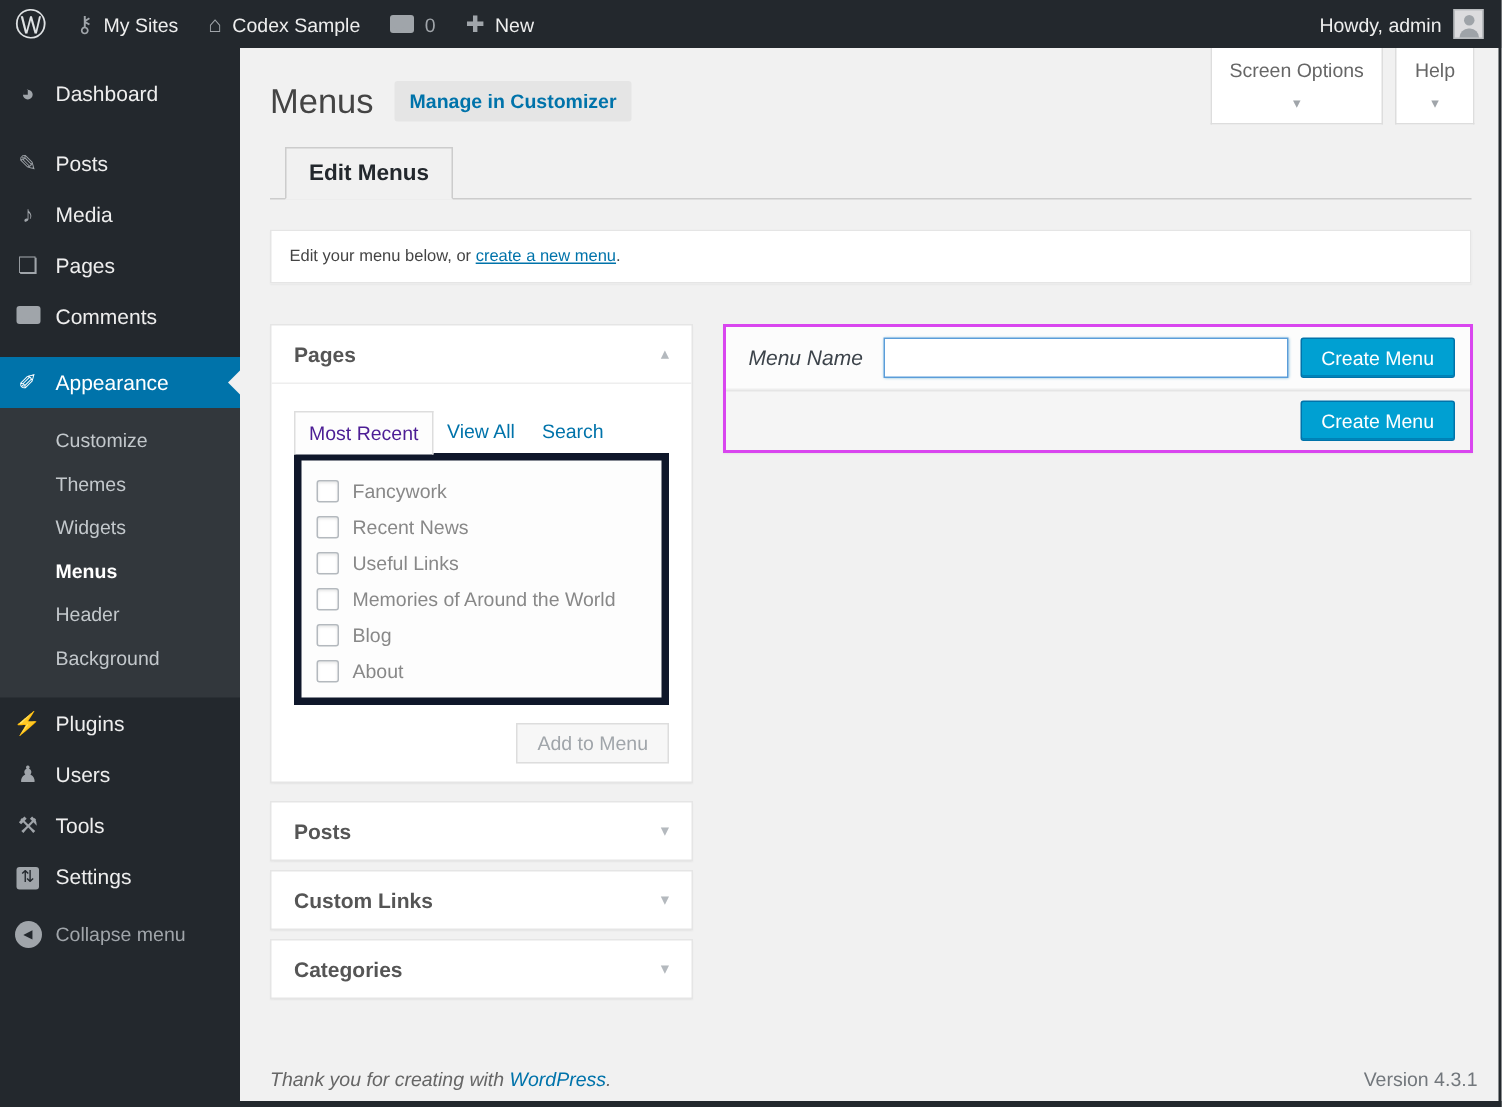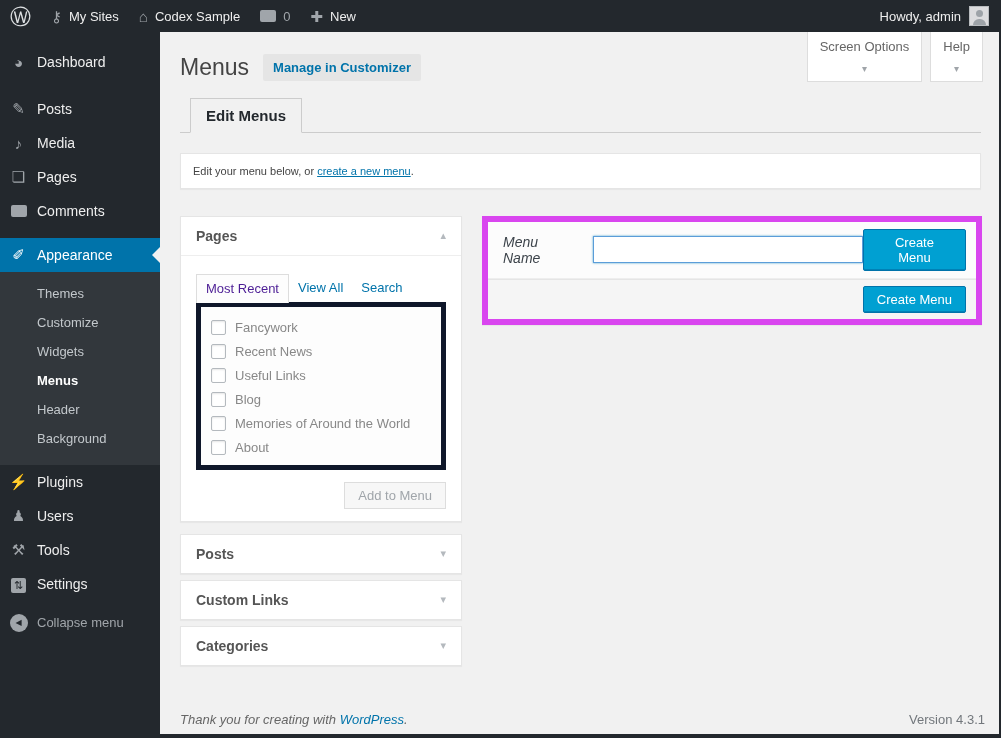--- a/index.html
+++ b/index.html
@@ -87,21 +87,21 @@
     height: 168px; padding: 9px 4px 8px 10px; overflow: hidden; }
   .item-row { display: flex; align-items: center; gap: 9px; font-size: 13px; color: #888;
     height: 24px; cursor: pointer; }
   .cb { appearance: none; -webkit-appearance: none; width: 15px; height: 15px; flex: none;
     border: 1px solid #b4b9be; background: #fff; border-radius: 2px;
     box-shadow: inset 0 1px 2px rgba(0,0,0,.1); margin: 0; cursor: pointer; }
   .button-controls { margin-top: 12px; text-align: right; }
   .btn-disabled { background: #f7f7f7; border: 1px solid #ddd; color: #a0a5aa;
     padding: 5px 13px; border-radius: 0; font-size: 13px; cursor: default; font-family: inherit; }
 
-  .menu-panel { background: #fef9c3; border: 6px solid #d946ef; box-shadow: 0 1px 1px rgba(0,0,0,.04); }
+  .menu-panel { background: #fef9c3; border: 2px solid #d946ef; box-shadow: 0 1px 1px rgba(0,0,0,.04); }
   .menu-header { display: flex; align-items: center; padding: 7px 10px; background: #fcfcfc; border-bottom: 1px solid #eee; }
   .menu-name-label { font-style: italic; font-size: 14px; color: #3c434a; margin: 0 14px 0 5px; }
   .menu-name-input { width: 270px; height: 27px; border: 1px solid #5b9dd9;
     box-shadow: 0 0 2px rgba(30,140,190,.8); padding: 2px 6px; font-size: 13px;
     outline: none; background: #fff; border-radius: 0; font-family: inherit; }
   .btn-primary { margin-left: auto; background: #00a0d2; border: 1px solid #0073aa;
     box-shadow: inset 0 -1px 0 rgba(0,115,170,.7); color: #fff; padding: 5px 13px;
     border-radius: 2px; font-size: 13px; cursor: pointer; font-family: inherit; }
   .menu-body { padding: 13px 10px; min-height: 56px; font-size: 13px; color: #444; }
   .menu-footer { display: flex; justify-content: flex-end; padding: 6px 10px;
@@ -168,22 +168,22 @@
         <span>Comments</span>
       </li>
       <li class="menu-sep" style="height:10px"></li>
       <li class="menu-item active">
         <span class="menu-icon">✐</span>
         <span>Appearance</span>
         <span class="active-arrow"></span>
       </li>
       <li>
         <ul class="submenu">
+          <li>Customize</li>
           <li>Themes</li>
-          <li>Customize</li>
           <li>Widgets</li>
           <li class="current">Menus</li>
           <li>Header</li>
           <li>Background</li>
         </ul>
       </li>
       <li class="menu-item">
         <span class="menu-icon">⚡</span>
         <span>Plugins</span>
       </li>
@@ -255,25 +255,25 @@
               <label class="item-row">
                 <input type="checkbox" class="cb" style="">
                 <span>Recent News</span>
               </label>
               <label class="item-row">
                 <input type="checkbox" class="cb" style="">
                 <span>Useful Links</span>
               </label>
               <label class="item-row">
                 <input type="checkbox" class="cb" style="">
+                <span>Memories of Around the World</span>
+              </label>
+              <label class="item-row">
+                <input type="checkbox" class="cb" style="">
                 <span>Blog</span>
-              </label>
-              <label class="item-row">
-                <input type="checkbox" class="cb" style="">
-                <span>Memories of Around the World</span>
               </label>
               <label class="item-row">
                 <input type="checkbox" class="cb" style="">
                 <span>About</span>
               </label>
             </div>
             <div class="button-controls">
               <button class="btn-disabled" disabled="">Add to Menu</button>
             </div>
           </div>

